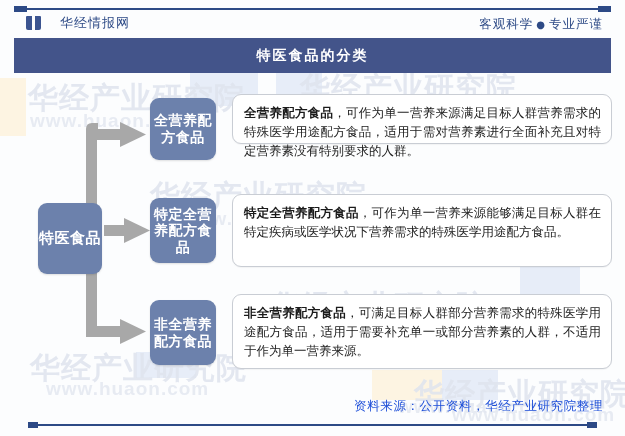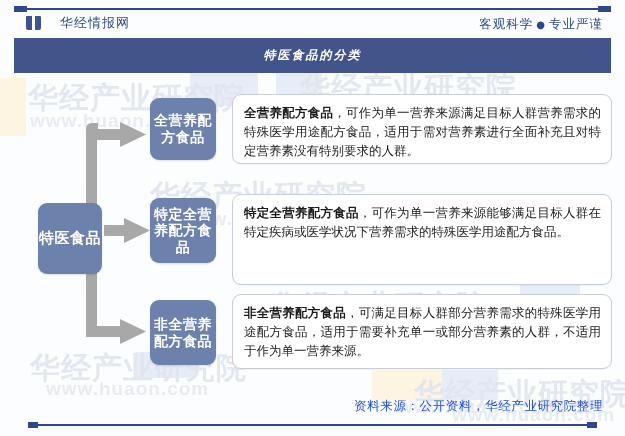--- a/index.html
+++ b/index.html
@@ -77,24 +77,23 @@
   }
   .tagline .dot{ color:#2d4a86; margin:0 3px; font-size:10px;}
 
   
   .banner{
     position:absolute; left:14px; right:14px; top:38px; height:35px;
     background:#43548a;
     display:flex; align-items:center; justify-content:center;
   }
   .banner h1{
-    margin:0; font-size:12px; color:#ffffff; font-weight:bold;
+    margin:0; font-size:14px; color:#ffffff; font-weight:bold;
     letter-spacing:2px;
     font-family:"DejaVu Sans", sans-serif;
-    font-style:italic;
   }
 
   
   .diagram{
     position:absolute; left:0; top:78px; width:625px; height:310px;
   }
   .connector{ position:absolute; left:0; top:0; }
 
   .node{
     position:absolute;
@@ -127,22 +126,22 @@
     box-sizing:border-box;
     padding:8px 10px 8px 11px;
     font-size:12.5px;
     line-height:1.52;
     color:#1b1b1b;
     font-family:"DejaVu Sans", sans-serif;
     text-align:justify;
     box-shadow:0 1px 1px rgba(0,0,0,.04);
   }
   .card b{ font-weight:bold; }
-  .card.d1{ top:16px;  height:70px; }
-  .card.d2{ top:116px; height:91px; }
+  .card.d1{ top:16px;  height:50px; }
+  .card.d2{ top:116px; height:73px; }
   .card.d3{ top:216px; height:75px; }
 
   
   .source{
     position:absolute; right:22px; top:398px;
     font-size:12.5px; color:#1d4ed8; letter-spacing:.6px;
     font-family:"DejaVu Sans", sans-serif;
   }
   .botrule{
     position:absolute; left:28px; right:28px; top:424px;

